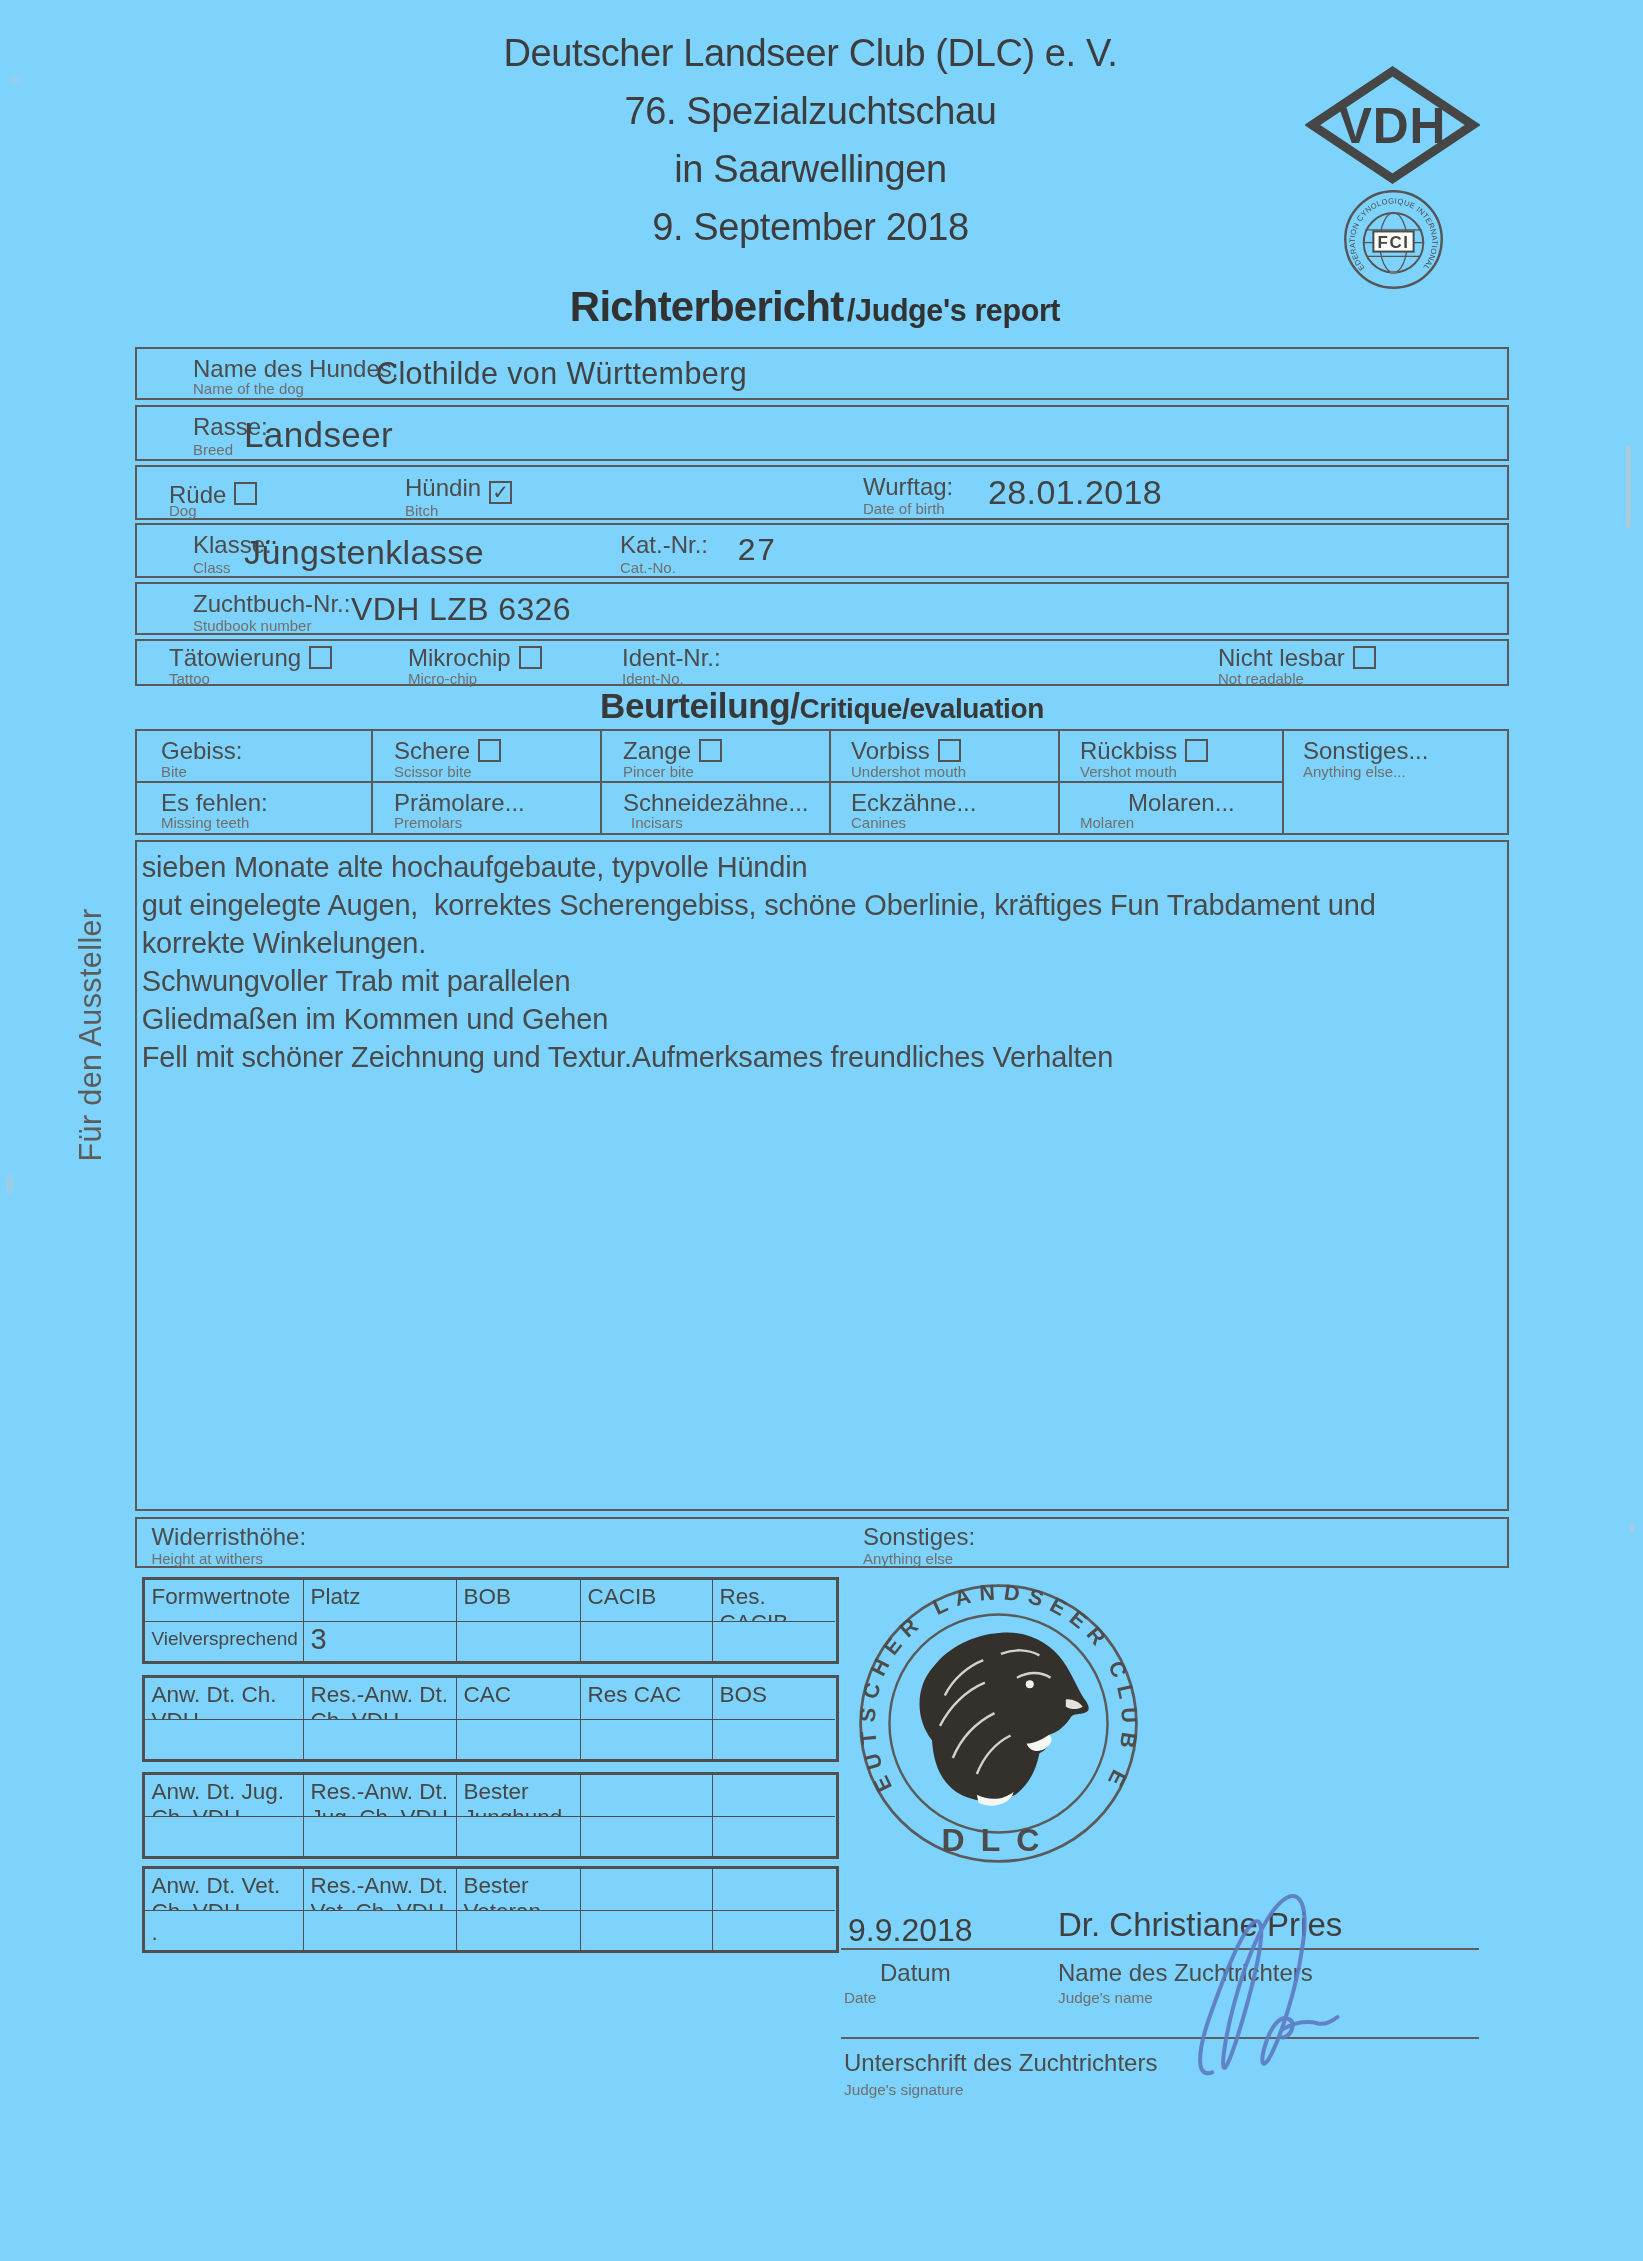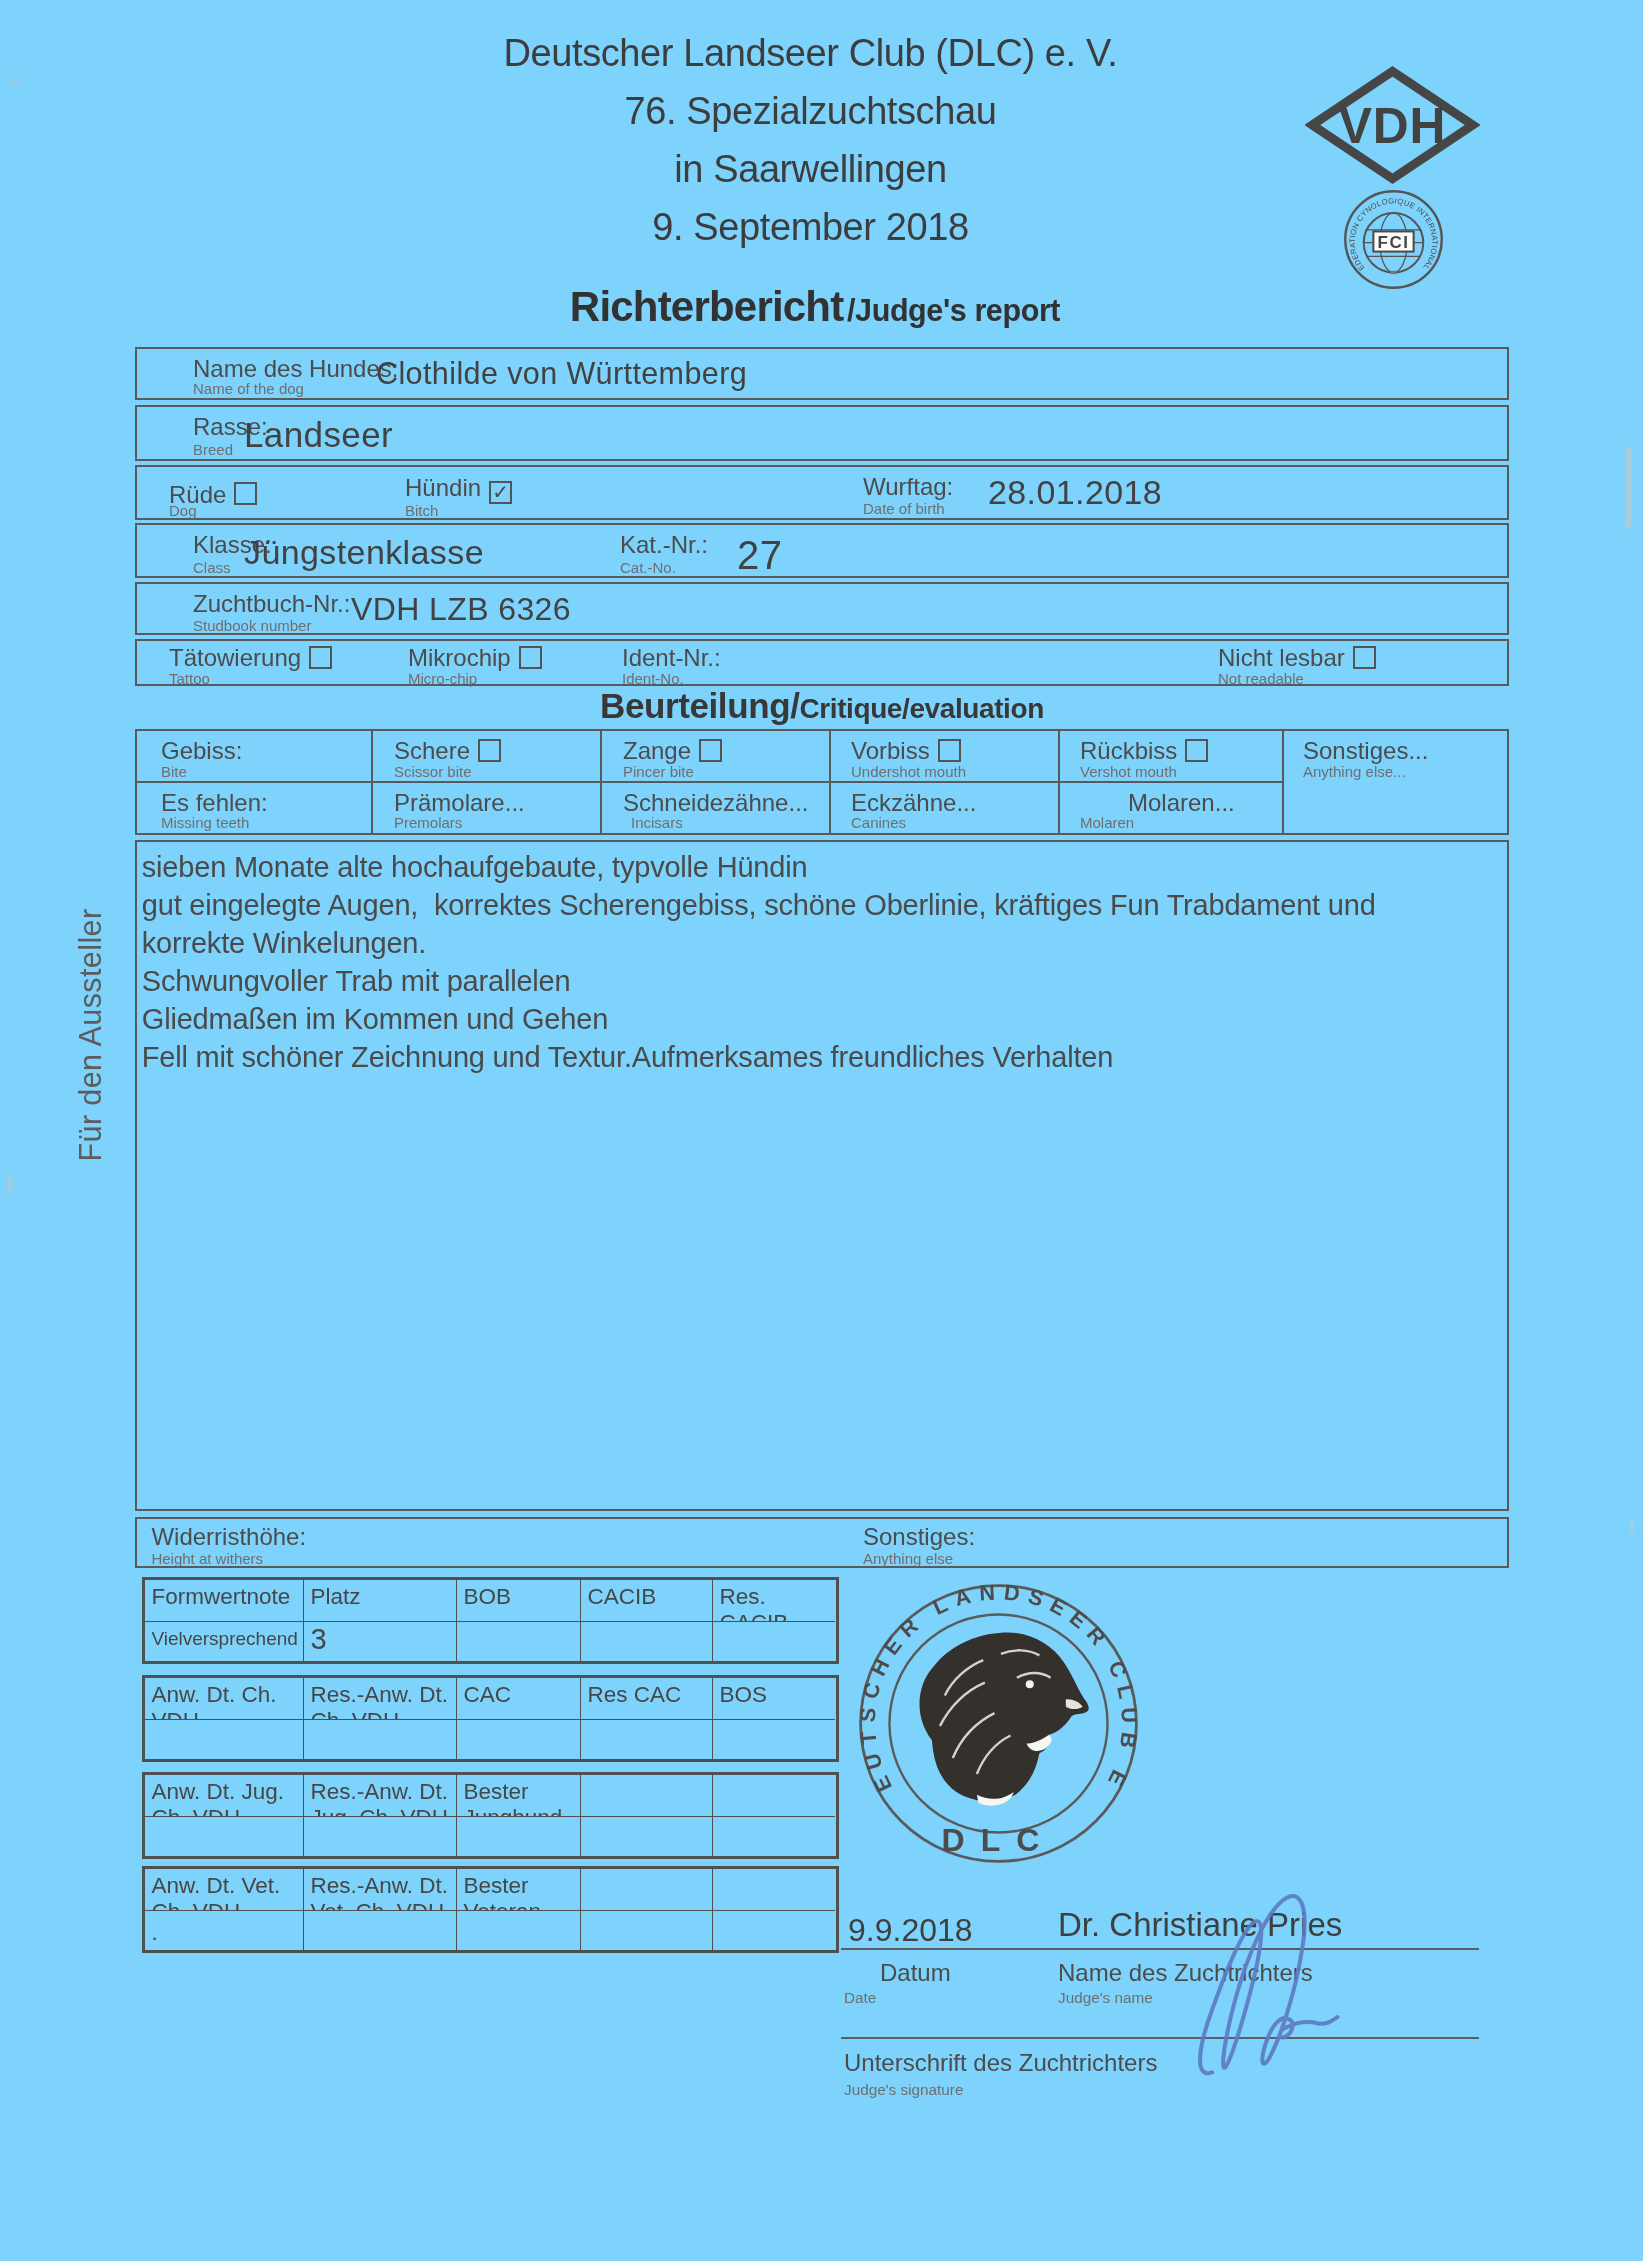--- a/index.html
+++ b/index.html
@@ -114,21 +114,21 @@
     <span class="sub" style="left:726px;top:33px;">Date of birth</span>
     <span class="val" style="left:851px;top:6.4px;font-size:34px;">28.01.2018</span>
   </div>
 
   <div class="fbox" style="top:523px;height:55px;">
     <span class="lbl" style="left:56px;top:6.4px;">Klasse:</span>
     <span class="sub" style="left:56px;top:34px;">Class</span>
     <span class="val" style="left:107px;top:8px;font-size:34px;">Jüngstenklasse</span>
     <span class="lbl" style="left:483px;top:6.4px;">Kat.-Nr.:</span>
     <span class="sub" style="left:483px;top:34px;">Cat.-No.</span>
-    <span class="val" style="left:600px;top:8px;font-size:40px;">27</span>
+    <span class="val" style="left:600px;top:8px;font-size:32px;font-family:Liberation Mono, monospace;">27</span>
   </div>
 
   <div class="fbox" style="top:582px;height:53px;">
     <span class="lbl" style="left:56px;top:5.6px;">Zuchtbuch-Nr.:</span>
     <span class="sub" style="left:56px;top:33px;">Studbook number</span>
     <span class="val" style="left:214px;top:7.2px;font-size:32px;">VDH LZB 6326</span>
   </div>
 
   <div class="fbox" style="top:639px;height:47px;">
     <span class="lbl" style="left:32px;top:3.2px;"><span>Tätowierung</span><span class="cb"><span class="mark"></span></span></span>

